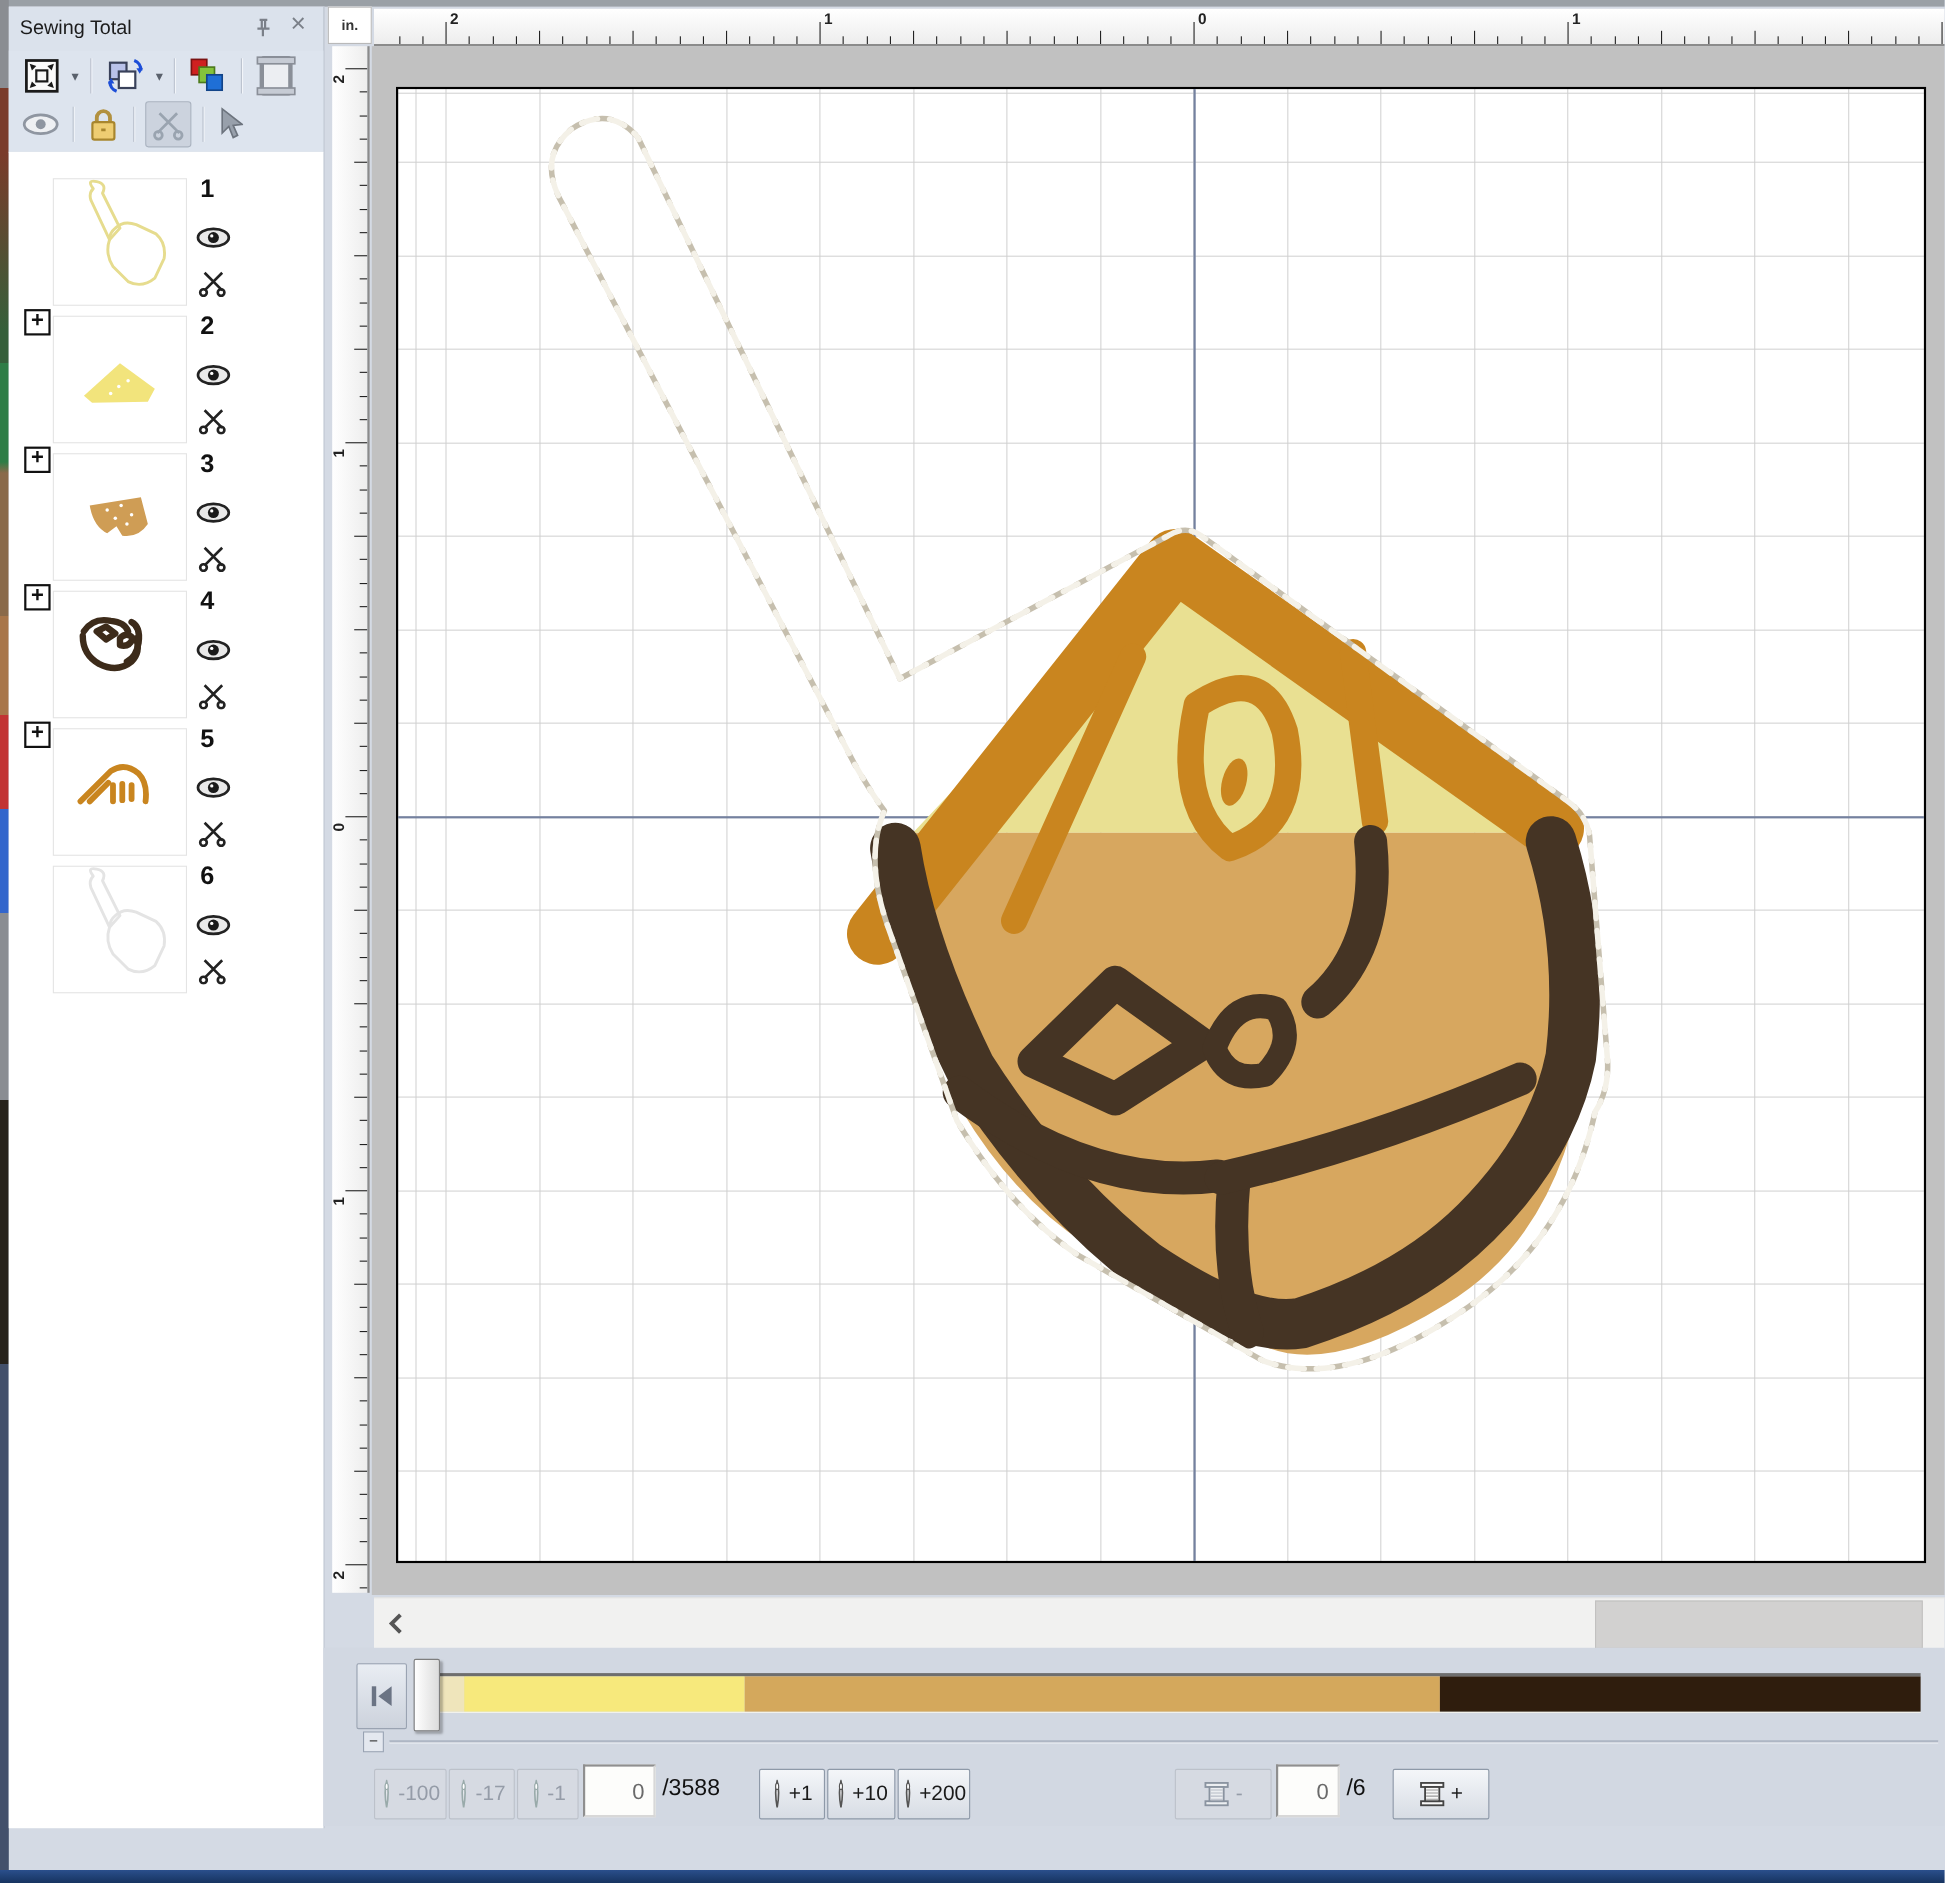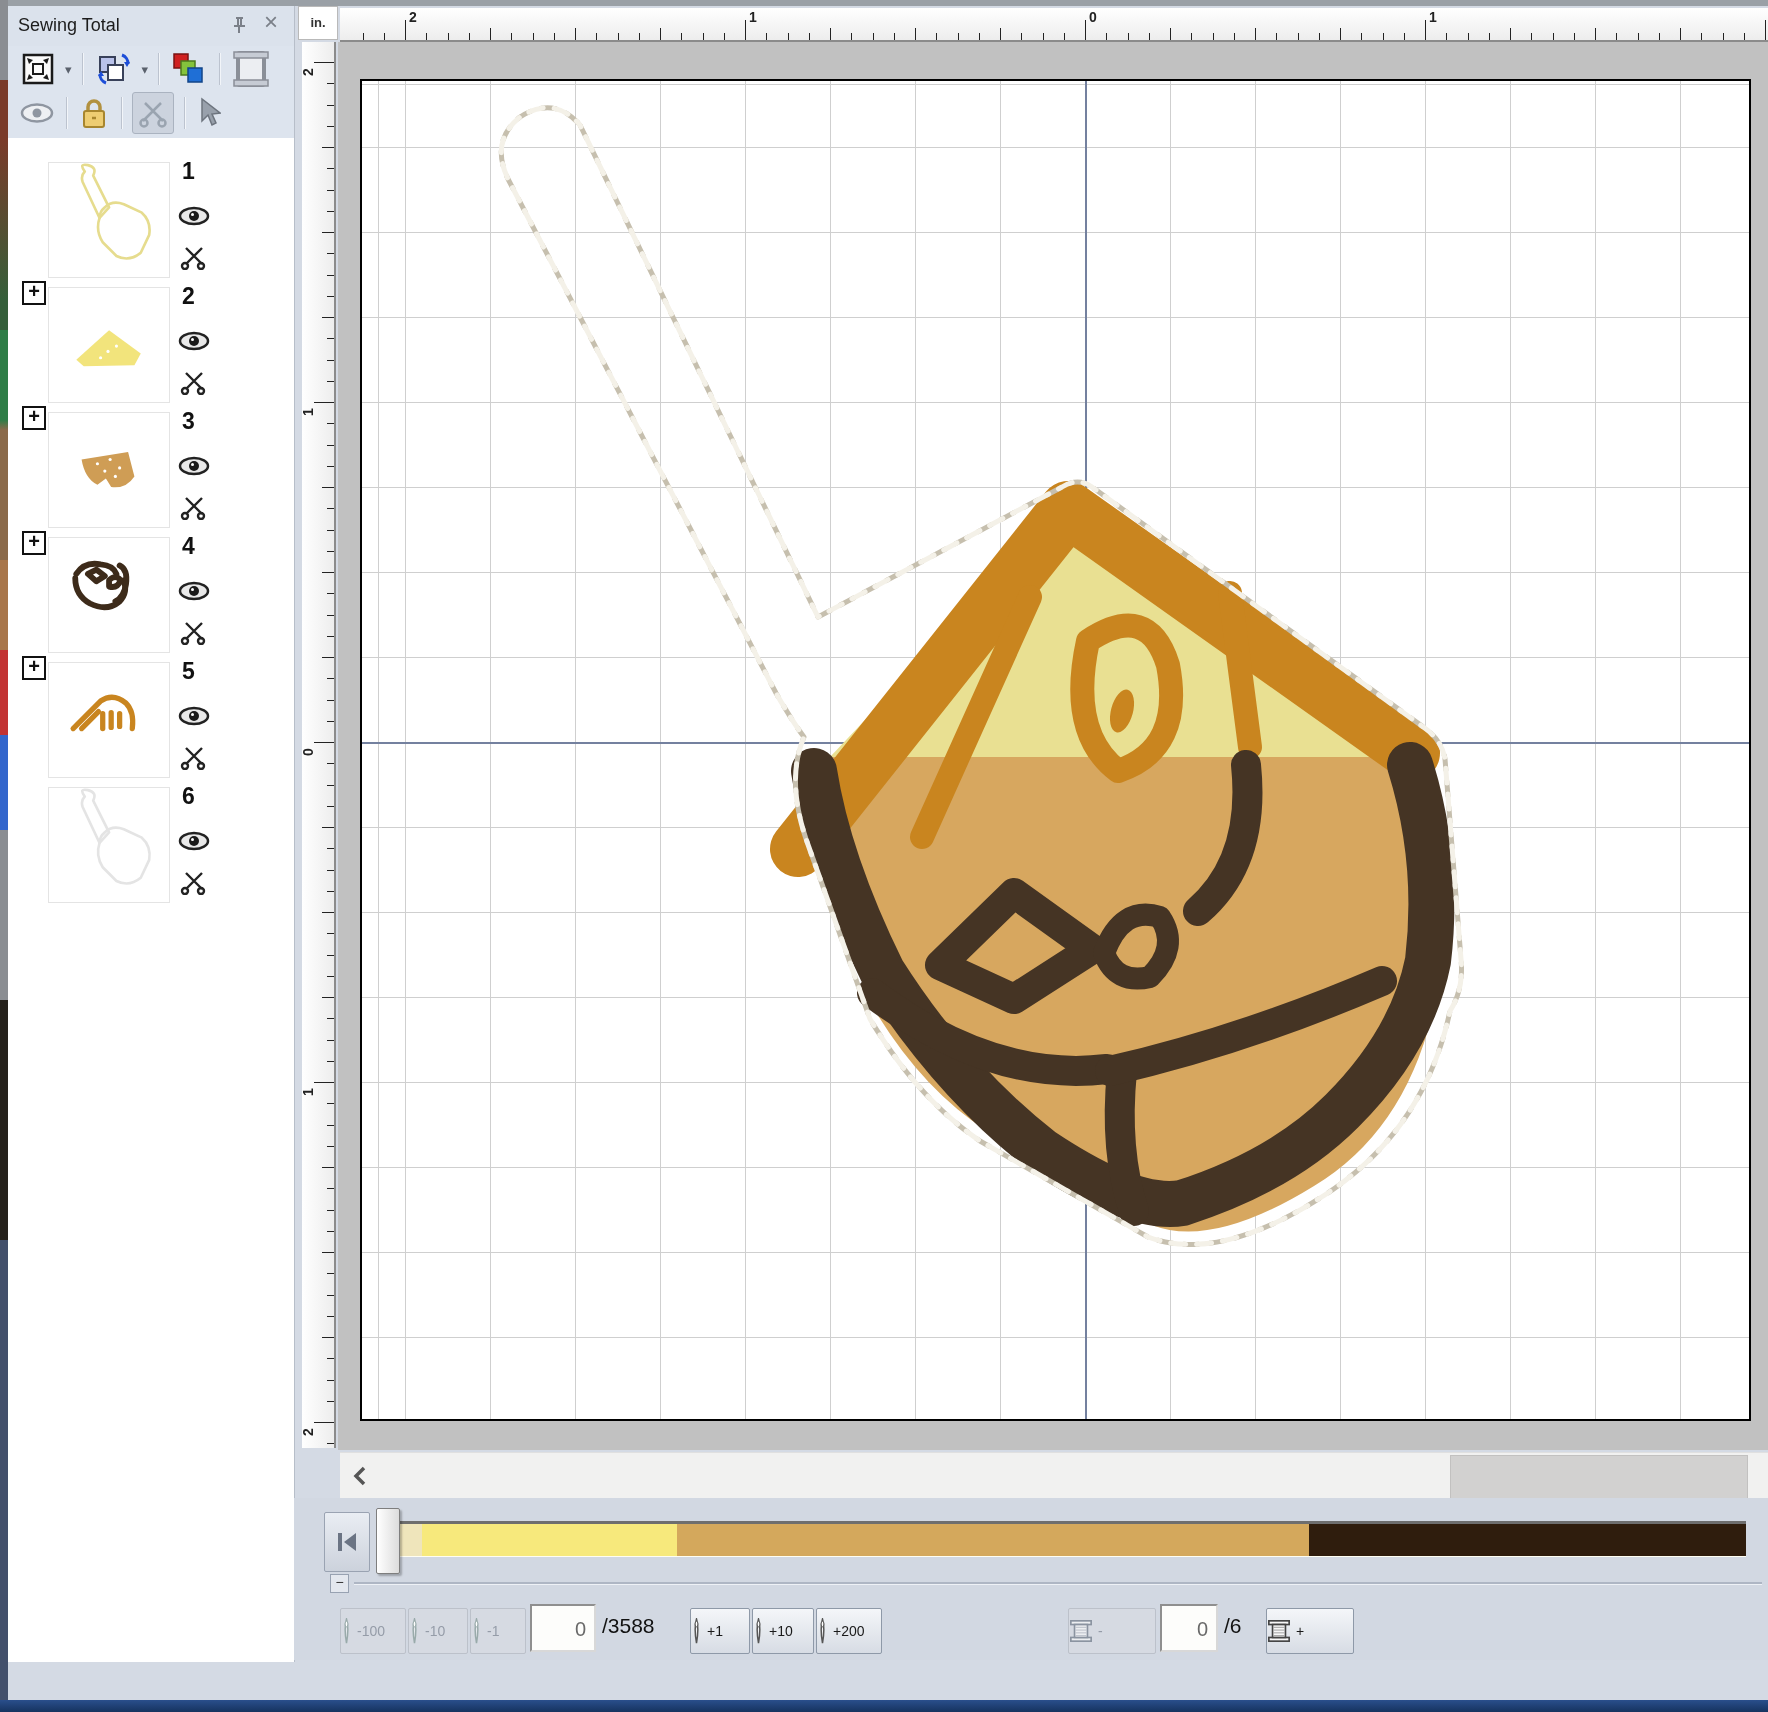--- a/index.html
+++ b/index.html
@@ -69,22 +69,22 @@
   .slider-thumb{left:376px;top:1508px;width:22px;height:64px;background:linear-gradient(90deg,#ffffff,#dcdcdc);
     border:1px solid #7e7e7e;border-radius:2px;box-shadow:2px 2px 2px rgba(0,0,0,.25);}
   .slider-track{left:400px;top:1521px;width:1346px;height:32px;display:flex;border-top:3px solid #6e6e6e;
     border-bottom:1px solid #fffef2;}
   .slider-track .seg{height:100%;}
   .collapse-box{left:330px;top:1574px;width:17px;height:17px;border:1px solid #98a2b2;background:#e4e8ef;
     font-size:14px;line-height:15px;text-align:center;color:#333;}
   .collapse-line{left:354px;top:1582px;width:1408px;height:2px;background:#aeb6c4;box-shadow:0 1px 0 #eef1f6;}
 
   .controls{left:294px;top:1600px;width:1474px;height:58px;}
-  .btn{position:absolute;top:8px;height:44px;display:flex;align-items:center;justify-content:flex-start;gap:5px;
-    font-size:14px;border-radius:2px;}
+  .btn{position:absolute;top:8px;height:44px;display:flex;align-items:center;justify-content:center;gap:5px;
+    font-size:19px;border-radius:2px;}
   .btn-on{background:linear-gradient(#f4f6f9,#d7dce4);border:1px solid #8e99a8;color:#1a1a1a;}
   .btn-off{background:#d6dae2;border:1px solid #bcc1ca;color:#959ca8;}
   .numbox{position:absolute;top:4px;height:48px;background:#fdfdfb;border:2px solid #8f8f8f;border-right-color:#d8d8d8;border-bottom-color:#d8d8d8;
     font-size:20px;color:#6a6a6a;text-align:right;line-height:46px;padding-right:8px;box-sizing:border-box;}
   .slash-label{position:absolute;top:14px;font-size:21px;color:#111;}
 
   
   .status-bar{left:0;top:1660px;width:1768px;height:40px;background:linear-gradient(#fcfcfc,#bfbfbf);
     border-top:1px solid #8a8a8a;font-size:21px;color:#1c1c1c;line-height:40px;padding-left:8px;box-sizing:border-box;}
   .bottom-strip{left:0;top:1700px;width:1768px;height:12px;background:linear-gradient(#2a4f8c,#16335f);}
@@ -555,21 +555,21 @@
           <path d="M5.5 1 C3.5 8 3.5 14 5.5 25 C7.5 14 7.5 8 5.5 1 Z" fill="#e6e9ee" stroke="#9aa" stroke-width="1.5"></path>
           <ellipse cx="5.5" cy="6" rx="1.4" ry="2.8" fill="#fff" stroke="#9aa"></ellipse>
         </svg>
       <span>-100</span>
     </div>
     <div class="btn btn-off" style="left:114px;width:58px;">
       <svg width="11" height="26" viewBox="0 0 11 26">
           <path d="M5.5 1 C3.5 8 3.5 14 5.5 25 C7.5 14 7.5 8 5.5 1 Z" fill="#e6e9ee" stroke="#9aa" stroke-width="1.5"></path>
           <ellipse cx="5.5" cy="6" rx="1.4" ry="2.8" fill="#fff" stroke="#9aa"></ellipse>
         </svg>
-      <span>-10</span>
+      <span>-17</span>
     </div>
     <div class="btn btn-off" style="left:176px;width:54px;">
       <svg width="11" height="26" viewBox="0 0 11 26">
           <path d="M5.5 1 C3.5 8 3.5 14 5.5 25 C7.5 14 7.5 8 5.5 1 Z" fill="#e6e9ee" stroke="#9aa" stroke-width="1.5"></path>
           <ellipse cx="5.5" cy="6" rx="1.4" ry="2.8" fill="#fff" stroke="#9aa"></ellipse>
         </svg>
       <span>-1</span>
     </div>
     <div class="numbox" style="left:236px;width:66px;">0</div>
     <span class="slash-label" style="left:308px;">/3588</span>

